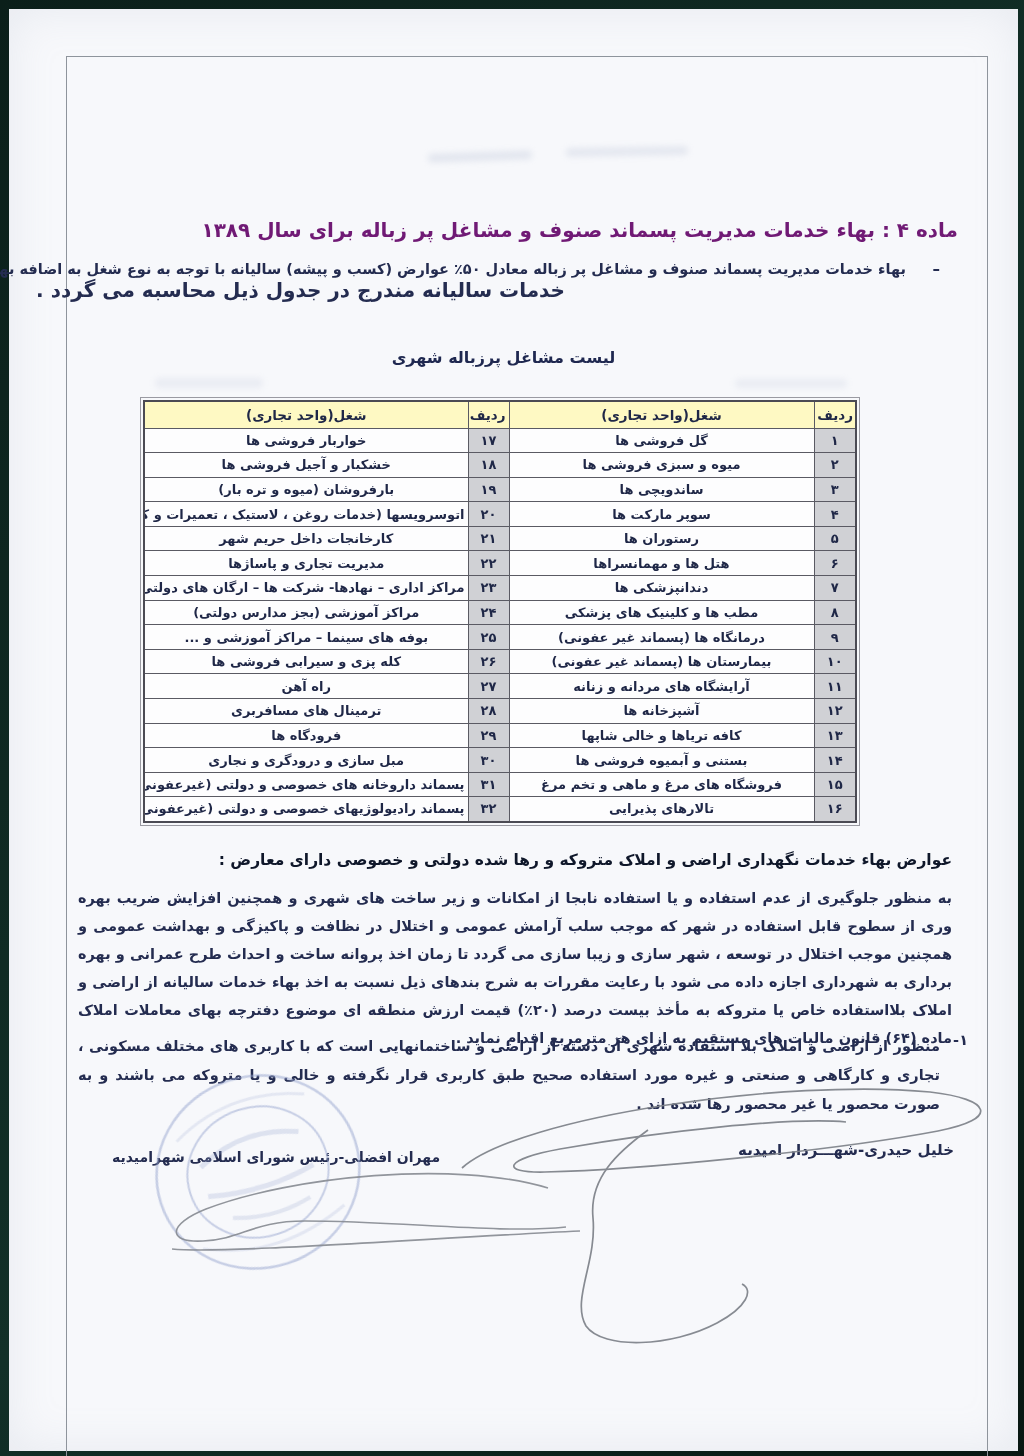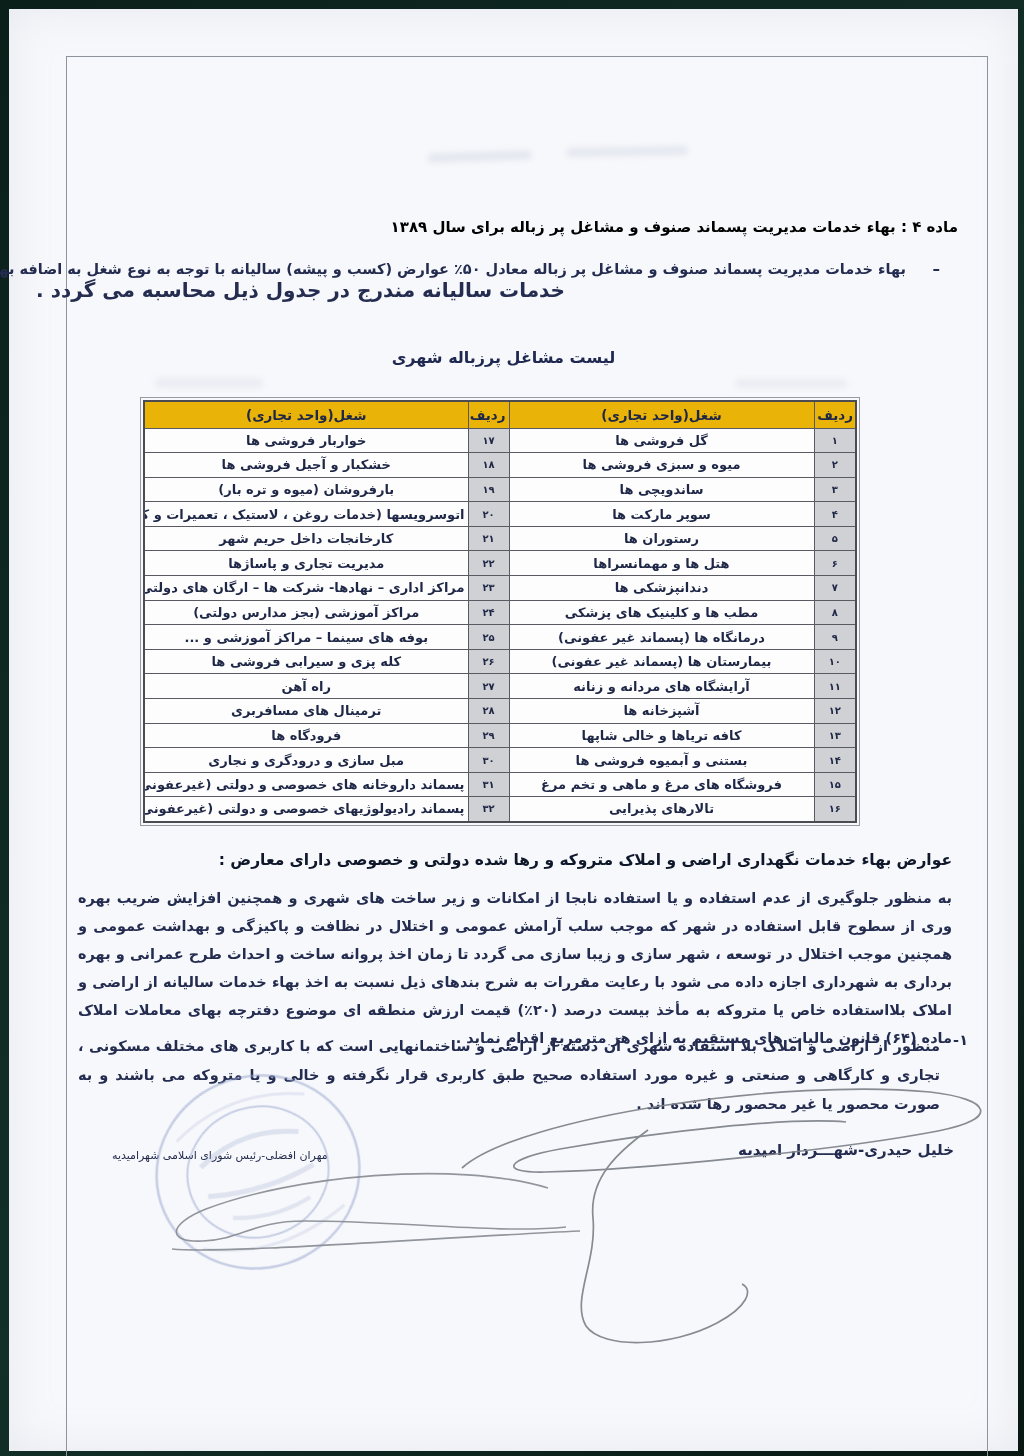--- a/index.html
+++ b/index.html
@@ -15,21 +15,21 @@
     box-shadow:inset 0 0 45px rgba(160,170,190,.18);
   }
   .frame{
     position:absolute;left:57px;top:47px;width:920px;height:1399px;
     border:1px solid #8e949c;
     pointer-events:none;
   }
   .txt{position:absolute;direction:rtl;color:#242c50;}
   .title{
     top:218px;right:66px;
-    font-size:15px;font-weight:700;color:#000000;white-space:nowrap;
+    font-size:20px;font-weight:700;color:#701a75;white-space:nowrap;
   }
   .dash{top:260px;right:84px;font-size:15px;font-weight:700;}
   .intro1{
     top:256px;right:118px;left:80px;
     font-size:14.5px;font-weight:600;line-height:26px;
     text-align:justify;text-align-last:justify;white-space:nowrap;
   }
   .intro2{
     top:278px;right:459px;
     font-size:20px;font-weight:700;white-space:nowrap;
@@ -46,40 +46,40 @@
     table-layout:fixed;
     background:#fdfdfe;
   }
   table.jobs th,table.jobs td{
     border:1px solid #5a5a63;
     text-align:center;vertical-align:middle;
     color:#1f2747;padding:0 3px;overflow:hidden;white-space:nowrap;
   }
   table.jobs thead tr{height:27px;}
   table.jobs tbody tr{height:24.6px;}
-  table.jobs th{background:#eab308;font-size:13.5px;font-weight:700;text-align:center;}
-  table.jobs td.no{background:#d0d1d5;font-size:10px;font-weight:700;}
+  table.jobs th{background:#fef9c3;font-size:13.5px;font-weight:700;text-align:center;}
+  table.jobs td.no{background:#d0d1d5;font-size:13px;font-weight:700;}
   table.jobs td.job{font-size:13px;font-weight:600;}
   .sec-head{
     top:851px;right:72px;
     font-size:15.5px;font-weight:700;color:#0f172a;white-space:nowrap;
   }
   .sec-body{
     top:884px;right:72px;left:78px;
     font-size:14.5px;font-weight:600;line-height:28px;
     text-align:justify;
   }
   .item-no{top:1032px;right:56px;font-size:14.5px;font-weight:600;}
   .item-text{
     top:1032px;right:84px;left:78px;
     font-size:14.5px;font-weight:600;line-height:29px;
     text-align:justify;
   }
   .sig-right{top:1141px;right:70px;font-size:15px;font-weight:700;white-space:nowrap;}
-  .sig-left{top:1149px;left:112px;font-size:11px;font-weight:400;white-space:nowrap;}
+  .sig-left{top:1149px;left:112px;font-size:14px;font-weight:700;white-space:nowrap;}
   .smudge{
     position:absolute;background:#aeb8cf;border-radius:4px;
     filter:blur(3px);pointer-events:none;
   }
   .s1{left:428px;top:152px;width:104px;height:9px;opacity:.28;transform:rotate(-2deg);}
   .s2{left:566px;top:147px;width:122px;height:9px;opacity:.26;transform:rotate(-1deg);}
   .s3{left:155px;top:378px;width:108px;height:10px;opacity:.18;}
   .s4{left:735px;top:379px;width:112px;height:9px;opacity:.18;}
   svg.overlay{position:absolute;left:0;top:0;pointer-events:none;}
 </style>

